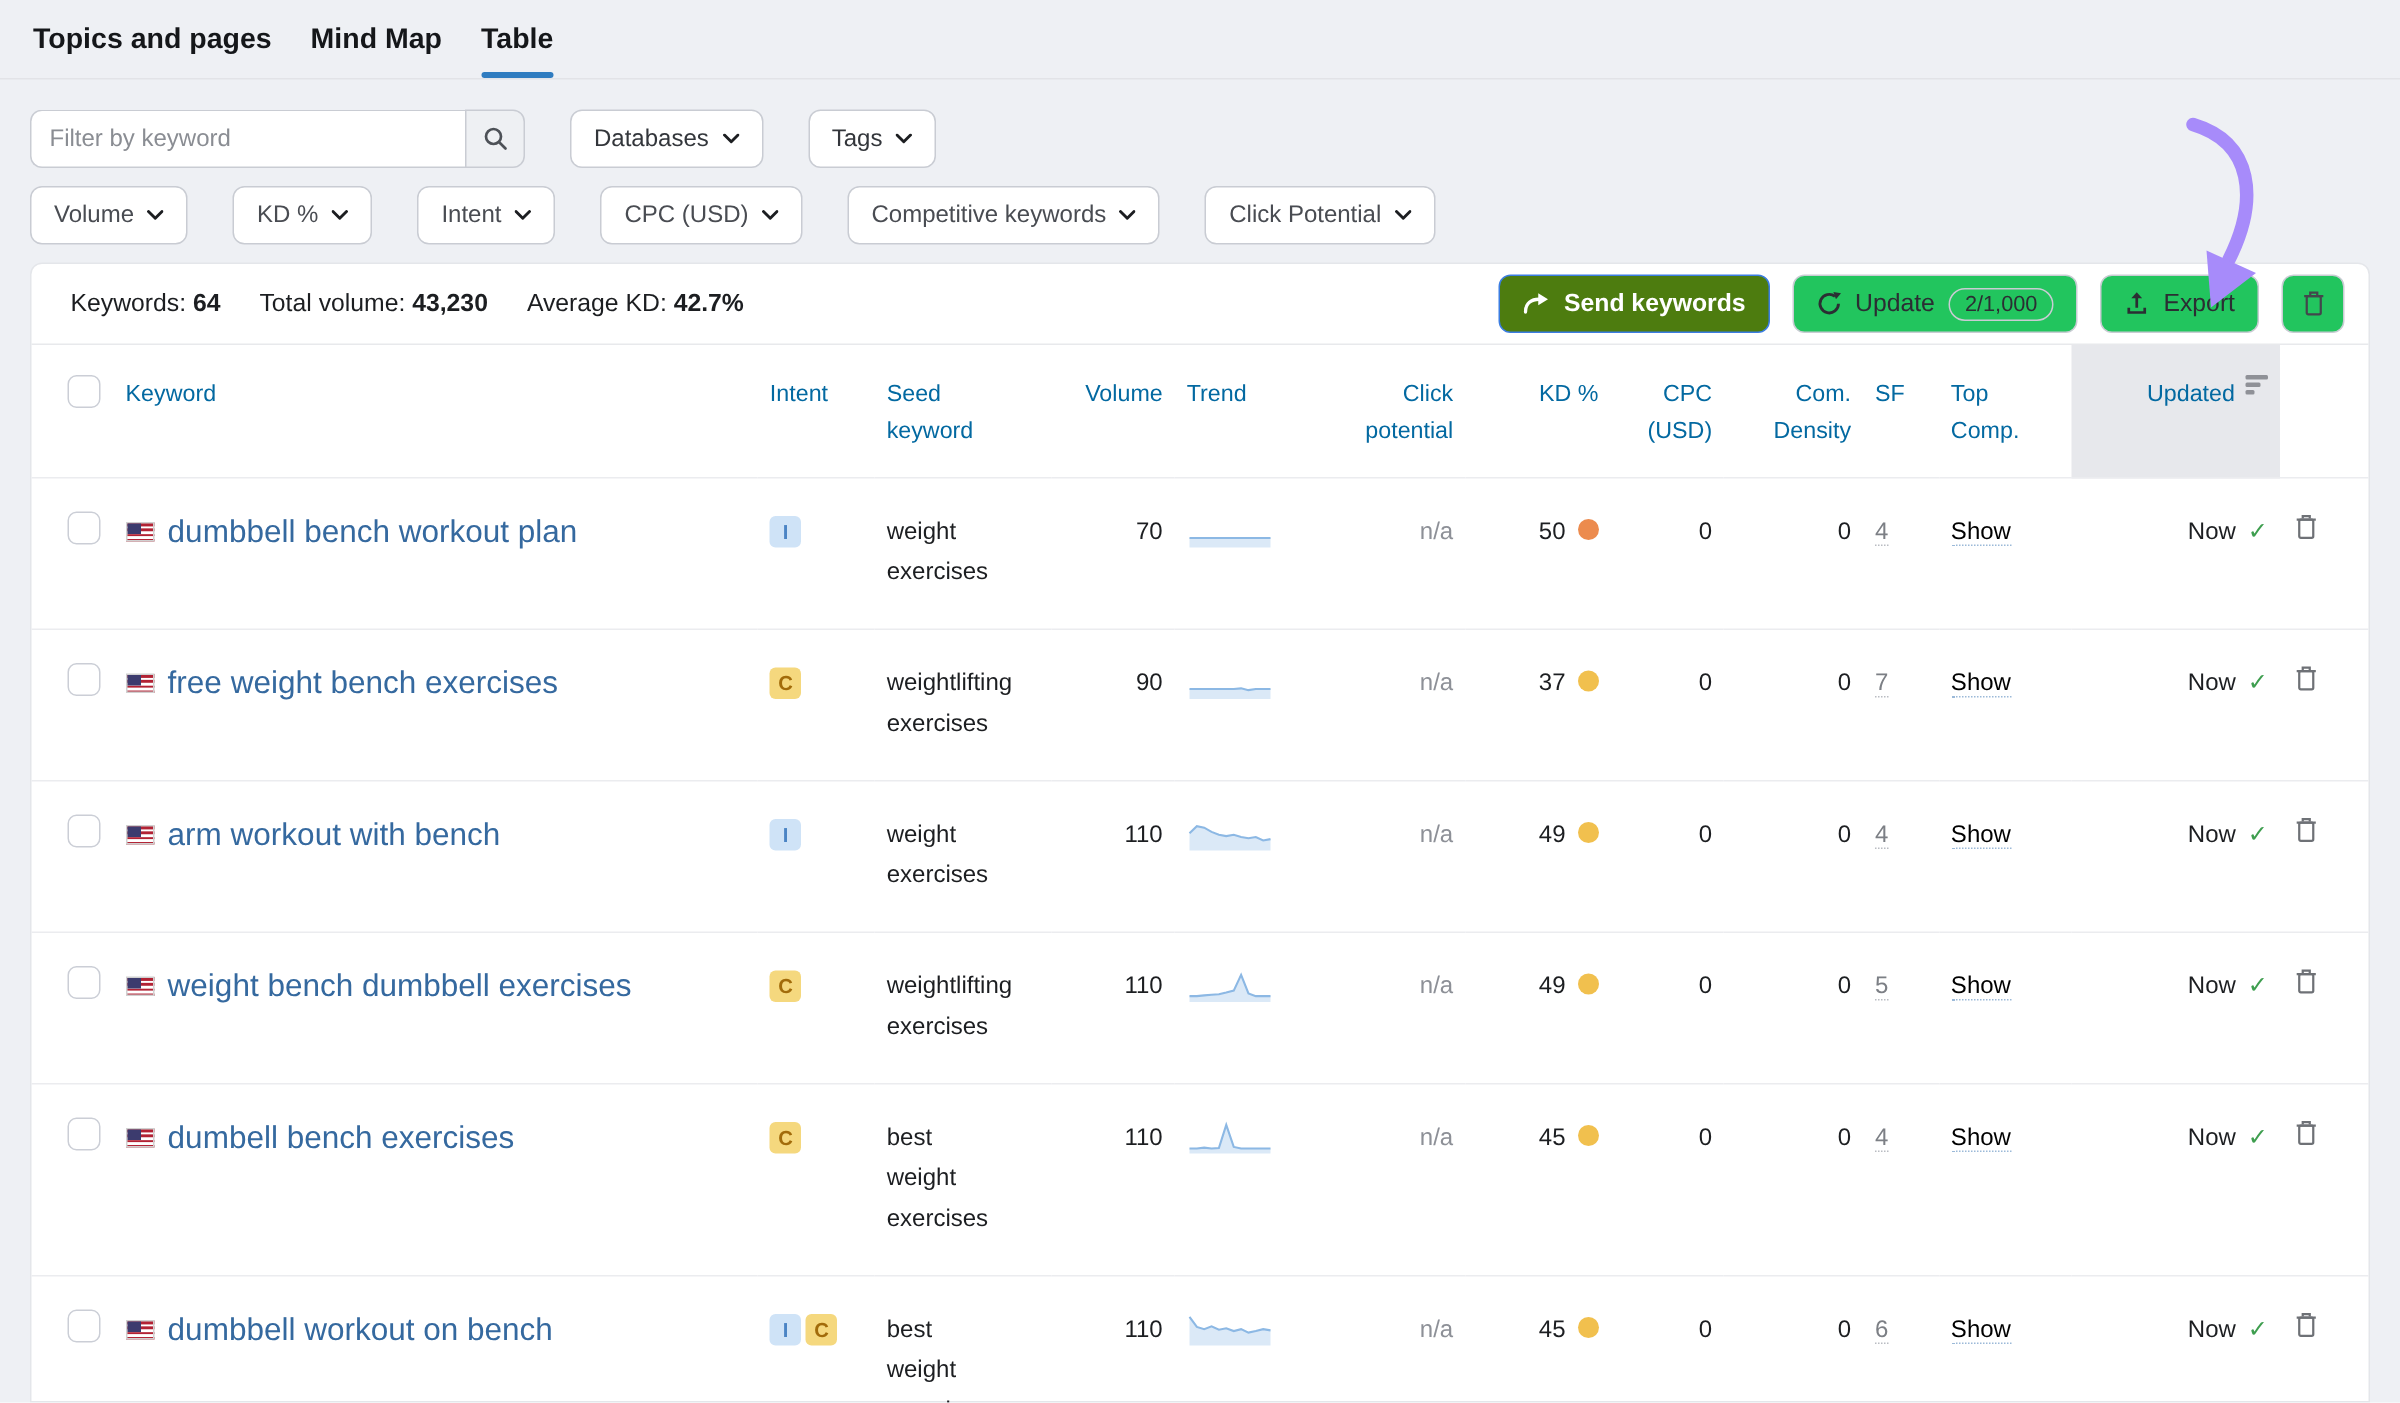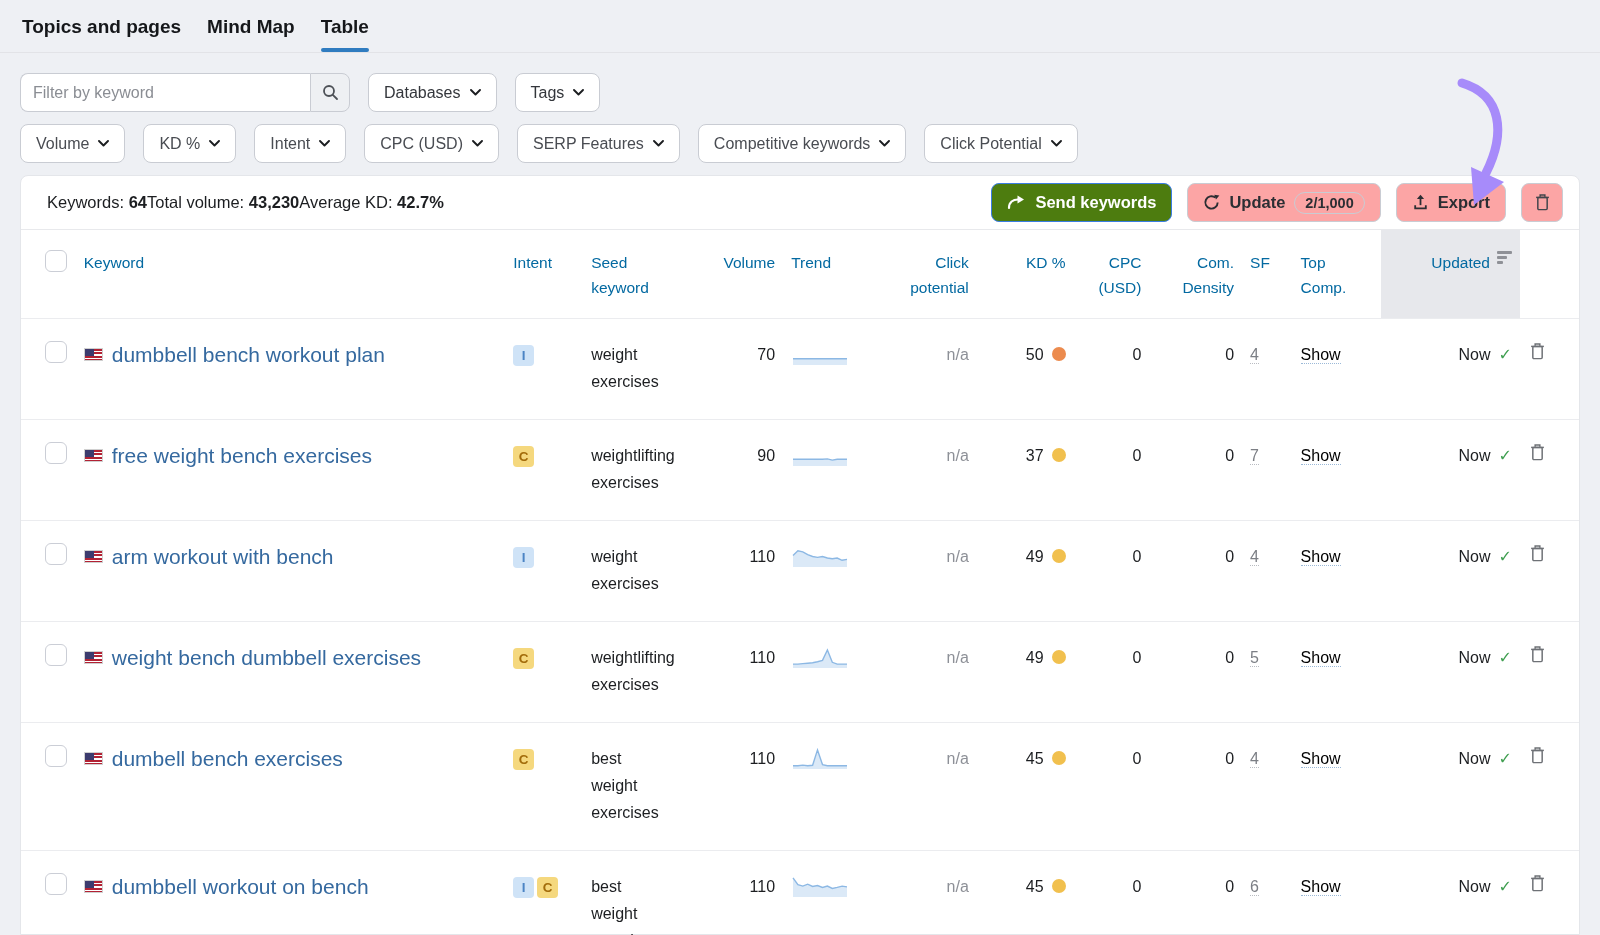--- a/index.html
+++ b/index.html
@@ -7,47 +7,46 @@
   body {
     font-family: "Liberation Sans", "DejaVu Sans", sans-serif;
     background:#eef0f4; color:#1c1e21; position:relative;
   }
   
   .tabbar { display:flex; gap:26px; padding:16px 22px 0 22px; border-bottom:1px solid #e2e3e7; }
   .tab { font-size:19px; font-weight:bold; color:#15171a; padding-bottom:14px; position:relative; cursor:pointer; }
   .tab.active::after { content:""; position:absolute; left:0; right:0; bottom:0; height:4px; border-radius:3px; background:#2f7cc0; }
   
   .filters { padding:20px 20px 0 20px; }
-  .frow { display:flex; gap:18px; margin-bottom:12px; align-items:center; }
+  .frow { display:flex; gap:30px; margin-bottom:12px; align-items:center; }
   .searchgroup { display:flex; width:330px; height:39px; }
   .searchgroup input {
     flex:1; border:1px solid #c9ccd3; border-right:none; border-radius:8px 0 0 8px;
     padding:0 12px; font-size:16px; color:#1c1e21; outline:none; background:#fff;
     font-family:"Liberation Sans","DejaVu Sans",sans-serif;
   }
   .searchgroup input::placeholder { color:#8a8d93; }
   .searchbtn { width:40px; border:1px solid #c9ccd3; border-radius:0 8px 8px 0; background:#eef0f3;
     display:flex; align-items:center; justify-content:center; cursor:pointer; }
   .dropbtn {
     height:39px; background:#fff; border:1px solid #c9ccd3; border-radius:8px;
     display:inline-flex; align-items:center; gap:9px; padding:0 15px;
     font-size:16px; color:#494c52; cursor:pointer; white-space:nowrap;
   }
   .dropbtn.dark { color:#33363b; }
   
   .card { margin:6px 20px 0 20px; background:#fff; border:1px solid #e4e6ea; border-radius:8px 8px 0 0; height:760px; }
   .statsbar { display:flex; align-items:center; justify-content:space-between; padding:8px 16px 8px 26px; border-bottom:1px solid #e8e9ec; height:54px; }
-  .stats { display:flex; font-size:16.5px; color:#1c1e21; }
+  .stats { display:flex; gap:26px; font-size:16.5px; color:#1c1e21; }
   .stats b { font-weight:bold; }
   .actions { display:flex; gap:15px; align-items:center; }
   .btn {
     height:39px; border-radius:8px; display:inline-flex; align-items:center; gap:9px;
-    padding:0 15px; font-size:16.5px; cursor:pointer; border:1px solid #c9ccd3; background:#fca5a5; color:#2b2e33;
+    padding:0 15px; font-size:16.5px; cursor:pointer; border:1px solid #c9ccd3; background:#22c55e; color:#2b2e33;
     font-family:"Liberation Sans","DejaVu Sans",sans-serif;
-    font-weight:bold;
   }
   .btn.primary { background:#4d7c0f; border-color:#3b7de2; color:#fff; font-weight:bold; }
   .pill { border:1px solid #c9ccd3; border-radius:14px; padding:2px 10px; font-size:14.5px; color:#2b2e33; }
   .iconbtn { width:42px; justify-content:center; padding:0; }
   
   table { border-collapse:collapse; table-layout:fixed; width:100%; }
   col.c-check{width:52px} col.c-kw{width:408px} col.c-int{width:74px} col.c-seed{width:112px}
   col.c-vol{width:78px} col.c-tr{width:92px} col.c-click{width:92px} col.c-kd{width:92px}
   col.c-cpc{width:72px} col.c-com{width:88px} col.c-sf{width:48px} col.c-top{width:84px}
   col.c-upd{width:132px} col.c-del{width:56px}
@@ -135,26 +134,20 @@
           <path d="M1 1 L5.5 5.5 L10 1" fill="none" stroke="#1c1e21" stroke-width="1.9" stroke-linecap="round" stroke-linejoin="round"></path>
         </svg>
     </button>
     <button class="dropbtn">
       <span>CPC (USD)</span>
       <svg width="11" height="7" viewBox="0 0 11 7">
           <path d="M1 1 L5.5 5.5 L10 1" fill="none" stroke="#1c1e21" stroke-width="1.9" stroke-linecap="round" stroke-linejoin="round"></path>
         </svg>
     </button>
     <button class="dropbtn">
-      <span>SERP Features</span>
-      <svg width="11" height="7" viewBox="0 0 11 7">
-          <path d="M1 1 L5.5 5.5 L10 1" fill="none" stroke="#1c1e21" stroke-width="1.9" stroke-linecap="round" stroke-linejoin="round"></path>
-        </svg>
-    </button>
-    <button class="dropbtn">
       <span>Competitive keywords</span>
       <svg width="11" height="7" viewBox="0 0 11 7">
           <path d="M1 1 L5.5 5.5 L10 1" fill="none" stroke="#1c1e21" stroke-width="1.9" stroke-linecap="round" stroke-linejoin="round"></path>
         </svg>
     </button>
     <button class="dropbtn">
       <span>Click Potential</span>
       <svg width="11" height="7" viewBox="0 0 11 7">
           <path d="M1 1 L5.5 5.5 L10 1" fill="none" stroke="#1c1e21" stroke-width="1.9" stroke-linecap="round" stroke-linejoin="round"></path>
         </svg>

